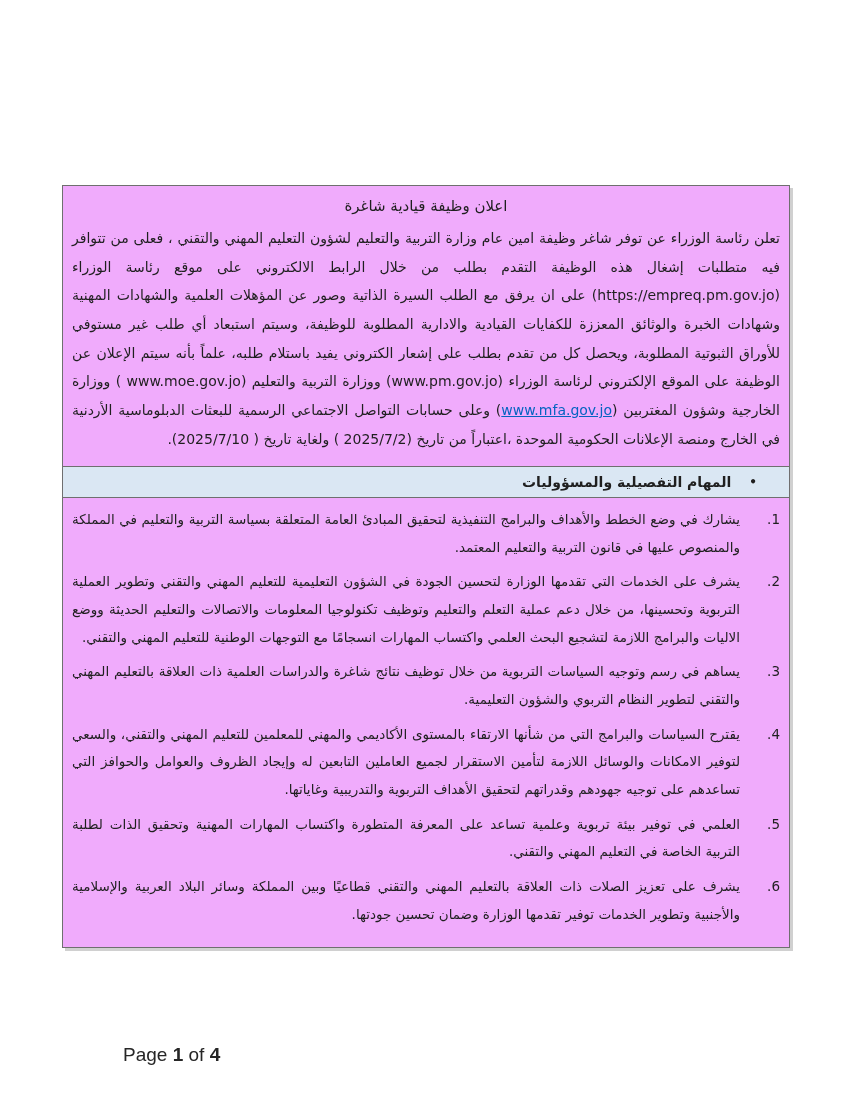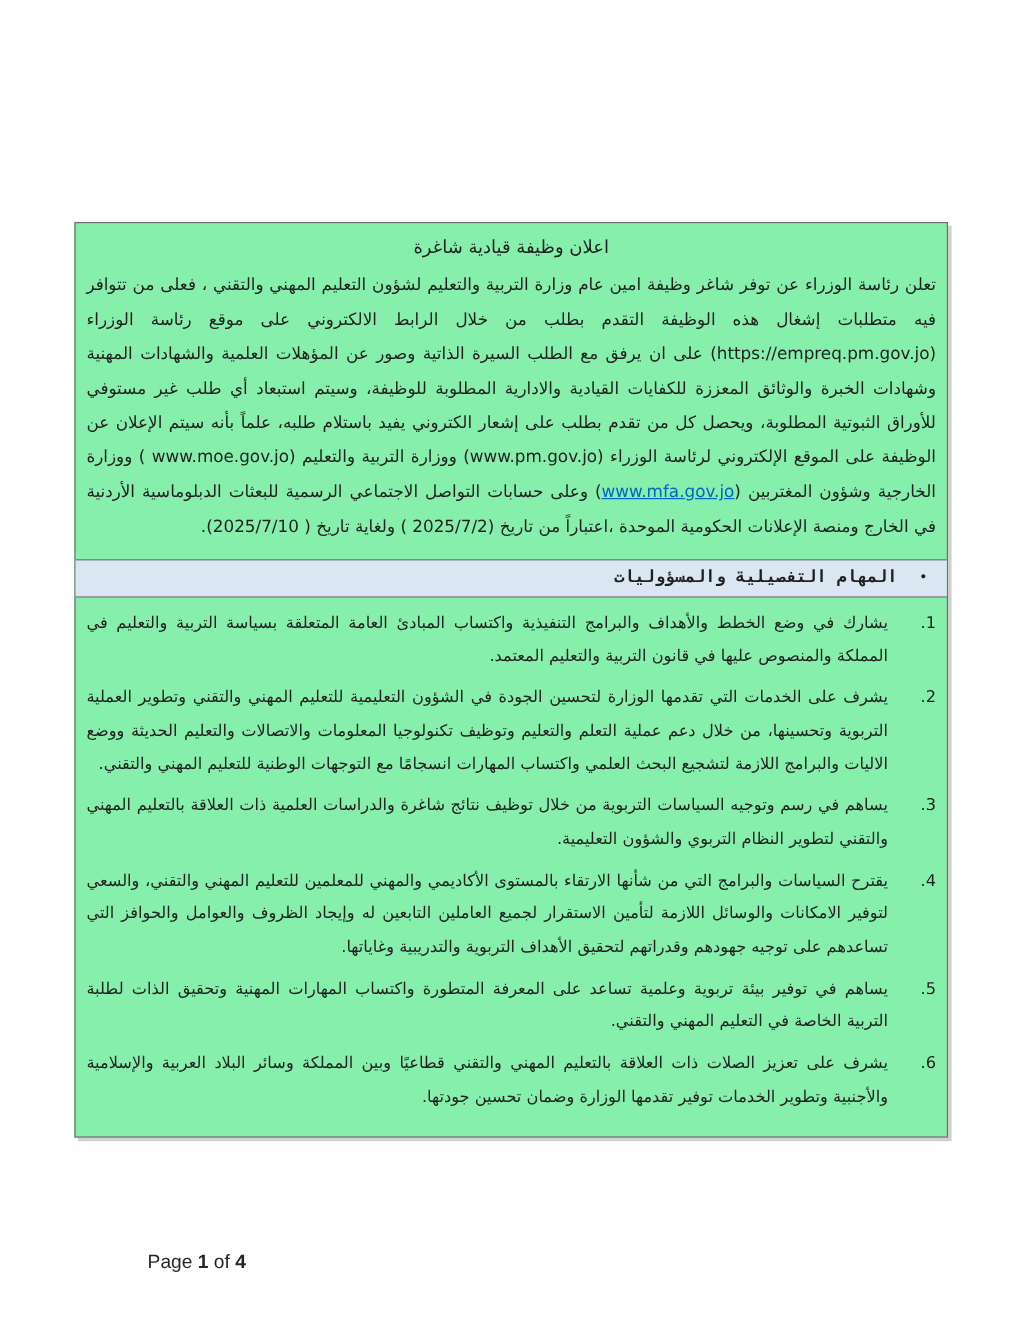--- a/index.html
+++ b/index.html
@@ -8,21 +8,21 @@
     background: #ffffff;
     position: relative;
     font-family: "DejaVu Sans", sans-serif;
     color: #1f1f1f;
     overflow: hidden;
   }
   .doc-box {
     position: absolute;
     left: 62px; top: 185px;
     width: 726px;
-    background: #86efac;
+    background: #f0abfc;
     border: 1px solid #6f6f6f;
     box-shadow: 3px 3px 0 rgba(150,150,150,0.45);
   }
   .row-intro { padding: 5px 9px 12px 9px; }
   .doc-title {
     direction: rtl;
     text-align: center;
     font-size: 15px;
     line-height: 1.8;
     margin: 2px 0 4px 0;
@@ -33,25 +33,24 @@
     text-align: justify;
     font-size: 14px;
     line-height: 2.05;
   }
   a.doc-link { color: #0563c1; text-decoration: underline; cursor: pointer; }
   .row-header {
     direction: rtl;
     background: #dae7f3;
     border-top: 1px solid #6f6f6f;
     border-bottom: 1px solid #6f6f6f;
-    padding: 4px 16px 4px 8px;
+    padding: 4px 32px 4px 8px;
     font-weight: bold;
     font-size: 14px;
     line-height: 1.6;
-    font-family: Liberation Mono, monospace;
   }
   .bullet { display: inline-block; margin-left: 18px; font-size: 12px; vertical-align: 1px; }
   .row-tasks { padding: 8px 9px 12px 9px; direction: rtl; }
   .task { display: flex; margin-bottom: 7px; }
   .task-num {
     flex: 0 0 26px;
     padding-left: 14px;
     text-align: right;
     font-size: 13.5px;
     line-height: 2.05;
@@ -59,21 +58,21 @@
   .task-text {
     flex: 1;
     text-align: justify;
     font-size: 13.5px;
     line-height: 2.05;
   }
   .page-footer {
     position: absolute;
     left: 123px; top: 1044px;
     font-family: "Liberation Sans", sans-serif;
-    font-size: 16px;
+    font-size: 19px;
     color: #262626;
   }
   .page-footer .bold { font-weight: bold; }
 </style>
 </head>
 <body>
 
 <div class="doc-box">
 
   <div class="row-intro">
@@ -84,41 +83,41 @@
   </div>
 
   <div class="row-header">
     <span class="bullet">•</span><span>المهام التفصيلية والمسؤوليات</span>
   </div>
 
   <div class="row-tasks">
 
     <div class="task">
       <div class="task-num">1.</div>
-      <div class="task-text">يشارك في وضع الخطط والأهداف والبرامج التنفيذية واكتساب المبادئ العامة المتعلقة بسياسة التربية والتعليم في المملكة والمنصوص عليها في قانون التربية والتعليم المعتمد.</div>
+      <div class="task-text">يشارك في وضع الخطط والأهداف والبرامج التنفيذية لتحقيق المبادئ العامة المتعلقة بسياسة التربية والتعليم في المملكة والمنصوص عليها في قانون التربية والتعليم المعتمد.</div>
     </div>
 
     <div class="task">
       <div class="task-num">2.</div>
       <div class="task-text">يشرف على الخدمات التي تقدمها الوزارة لتحسين الجودة في الشؤون التعليمية للتعليم المهني والتقني وتطوير العملية التربوية وتحسينها، من خلال دعم عملية التعلم والتعليم وتوظيف تكنولوجيا المعلومات والاتصالات والتعليم الحديثة ووضع الاليات والبرامج اللازمة لتشجيع البحث العلمي واكتساب المهارات انسجامًا مع التوجهات الوطنية للتعليم المهني والتقني.</div>
     </div>
 
     <div class="task">
       <div class="task-num">3.</div>
       <div class="task-text">يساهم في رسم وتوجيه السياسات التربوية من خلال توظيف نتائج شاغرة والدراسات العلمية ذات العلاقة بالتعليم المهني والتقني لتطوير النظام التربوي والشؤون التعليمية.</div>
     </div>
 
     <div class="task">
       <div class="task-num">4.</div>
       <div class="task-text">يقترح السياسات والبرامج التي من شأنها الارتقاء بالمستوى الأكاديمي والمهني للمعلمين للتعليم المهني والتقني، والسعي لتوفير الامكانات والوسائل اللازمة لتأمين الاستقرار لجميع العاملين التابعين له وإيجاد الظروف والعوامل والحوافز التي تساعدهم على توجيه جهودهم وقدراتهم لتحقيق الأهداف التربوية والتدريبية وغاياتها.</div>
     </div>
 
     <div class="task">
       <div class="task-num">5.</div>
-      <div class="task-text">يساهم في توفير بيئة تربوية وعلمية تساعد على المعرفة المتطورة واكتساب المهارات المهنية وتحقيق الذات لطلبة التربية الخاصة في التعليم المهني والتقني.</div>
+      <div class="task-text">العلمي في توفير بيئة تربوية وعلمية تساعد على المعرفة المتطورة واكتساب المهارات المهنية وتحقيق الذات لطلبة التربية الخاصة في التعليم المهني والتقني.</div>
     </div>
 
     <div class="task">
       <div class="task-num">6.</div>
       <div class="task-text">يشرف على تعزيز الصلات ذات العلاقة بالتعليم المهني والتقني قطاعيًا وبين المملكة وسائر البلاد العربية والإسلامية والأجنبية وتطوير الخدمات توفير تقدمها الوزارة وضمان تحسين جودتها.</div>
     </div>
 
   </div>
 </div>
 

